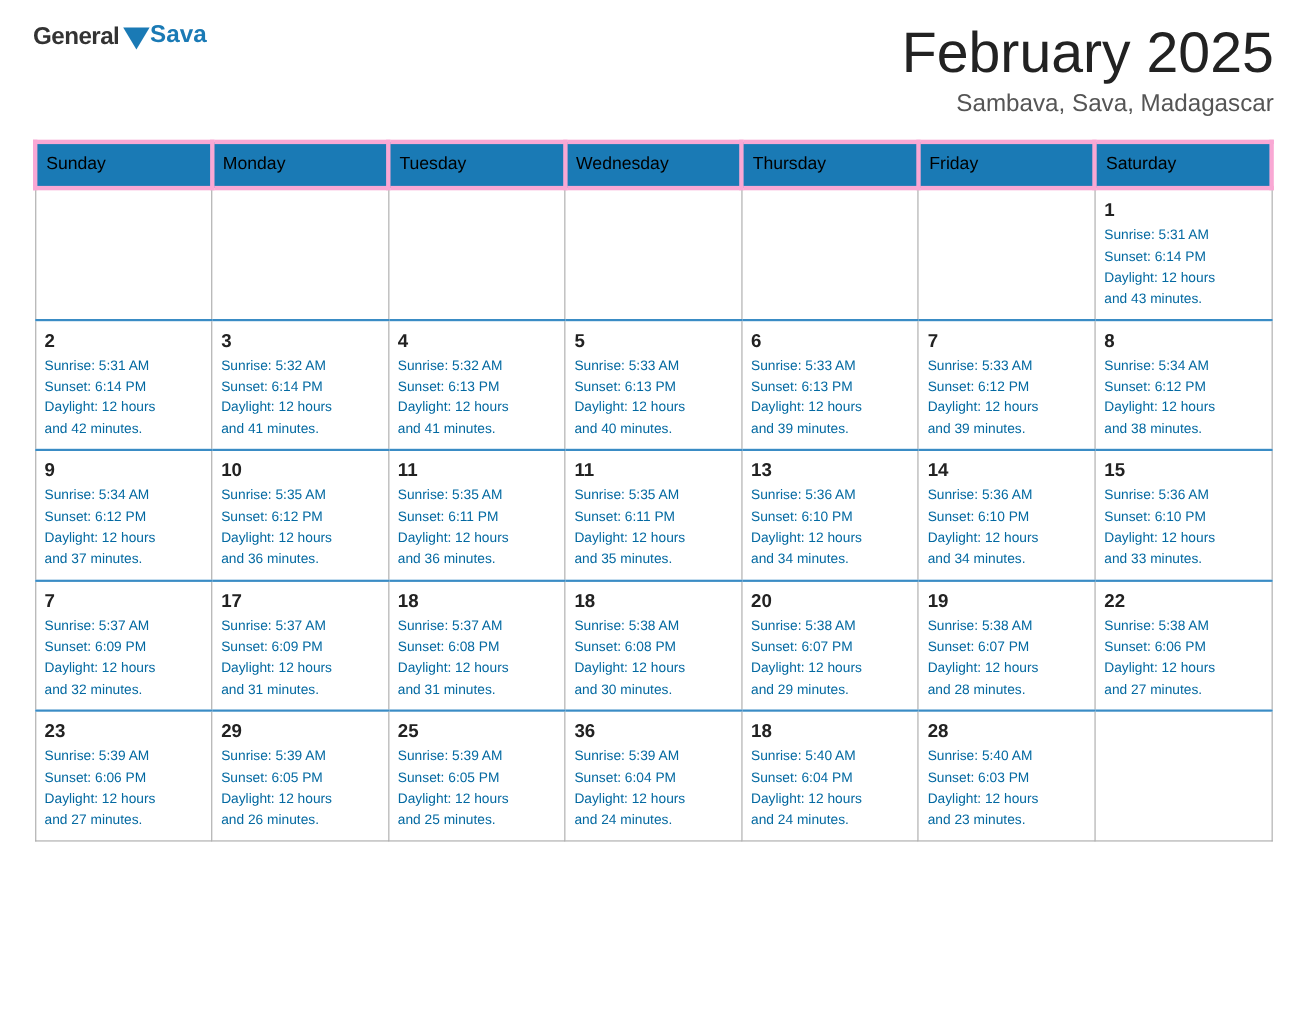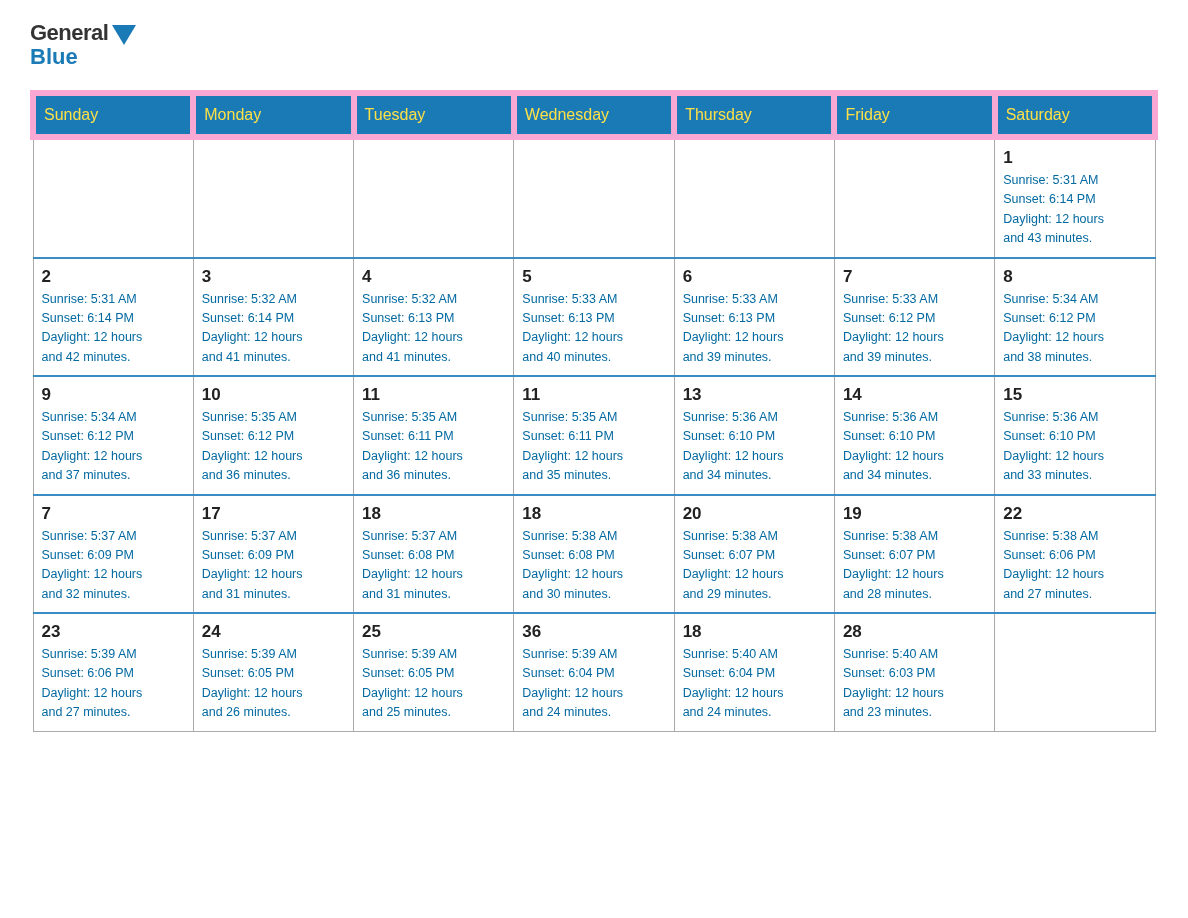--- a/index.html
+++ b/index.html
@@ -11,21 +11,21 @@
       padding: 20px 30px;
     }
     .header {
       display: flex;
       justify-content: space-between;
       align-items: flex-start;
       margin-bottom: 20px;
     }
     .logo {
       display: flex;
-      flex-direction: column;
+      flex-direction: row;
       align-items: flex-start;
     }
     .logo-top {
       display: flex;
       align-items: center;
     }
     .logo-general {
       font-size: 22px;
       font-weight: bold;
       color: #333;
@@ -60,26 +60,26 @@
       color: #555;
       margin-top: 4px;
     }
     .calendar {
       width: 100%;
       border-collapse: collapse;
       border: 1px solid #999;
     }
     .calendar th {
       background-color: #1a7ab5;
-      color: #fde047;
+      color: #000000;
       padding: 10px 8px;
       font-size: 16px;
       font-weight: normal;
       text-align: left;
-      border: 6px solid #f9a8d4;
+      border: 4px solid #f9a8d4;
     }
     .calendar td {
       vertical-align: top;
       padding: 8px;
       border: 1px solid #aaa;
       width: calc(100% / 7);
       min-height: 110px;
       height: 110px;
       font-size: 13px;
       color: #333;
@@ -109,21 +109,25 @@
   </style>
 </head>
 <body>
 
 <div class="header">
   <div class="logo">
     <div class="logo-top">
       <span class="logo-general">General</span>
       <div class="logo-triangle"></div>
     </div>
-    <span class="logo-blue">Blue</span>
+    <span class="logo-blue">Sava</span>
+  </div>
+  <div class="title-area">
+    <div class="month-title">February 2025</div>
+    <div class="location-title">Sambava, Sava, Madagascar</div>
   </div>
 </div>
 
 <table class="calendar">
   <thead>
     <tr>
       <th>Sunday</th>
       <th>Monday</th>
       <th>Tuesday</th>
       <th>Wednesday</th>
@@ -234,21 +238,21 @@
           <span class="day-number">22</span>
           <div class="day-info">Sunrise: 5:38 AM<br>Sunset: 6:06 PM<br>Daylight: 12 hours<br>and 27 minutes.</div>
         </td>
       </tr>
       <tr>
         <td>
           <span class="day-number">23</span>
           <div class="day-info">Sunrise: 5:39 AM<br>Sunset: 6:06 PM<br>Daylight: 12 hours<br>and 27 minutes.</div>
         </td>
         <td>
-          <span class="day-number">24</span>
+          <span class="day-number">29</span>
           <div class="day-info">Sunrise: 5:39 AM<br>Sunset: 6:05 PM<br>Daylight: 12 hours<br>and 26 minutes.</div>
         </td>
         <td>
           <span class="day-number">25</span>
           <div class="day-info">Sunrise: 5:39 AM<br>Sunset: 6:05 PM<br>Daylight: 12 hours<br>and 25 minutes.</div>
         </td>
         <td>
           <span class="day-number">36</span>
           <div class="day-info">Sunrise: 5:39 AM<br>Sunset: 6:04 PM<br>Daylight: 12 hours<br>and 24 minutes.</div>
         </td>

